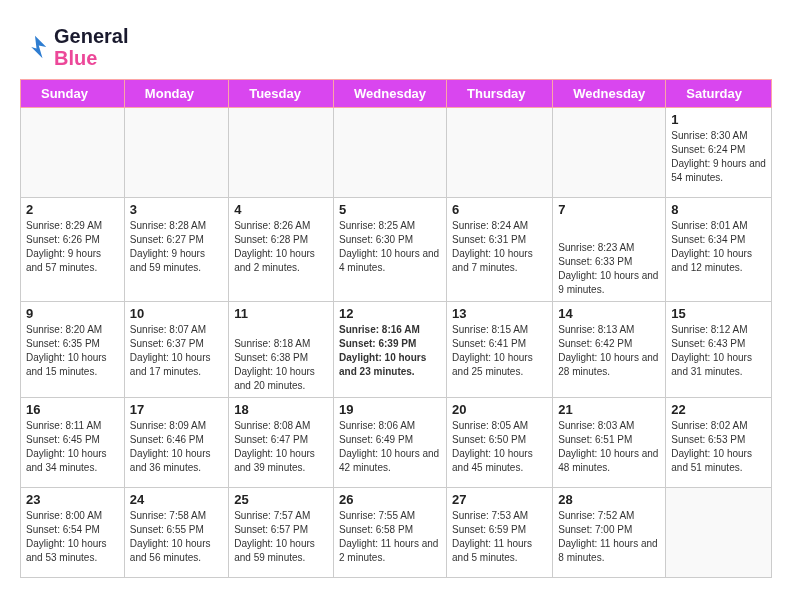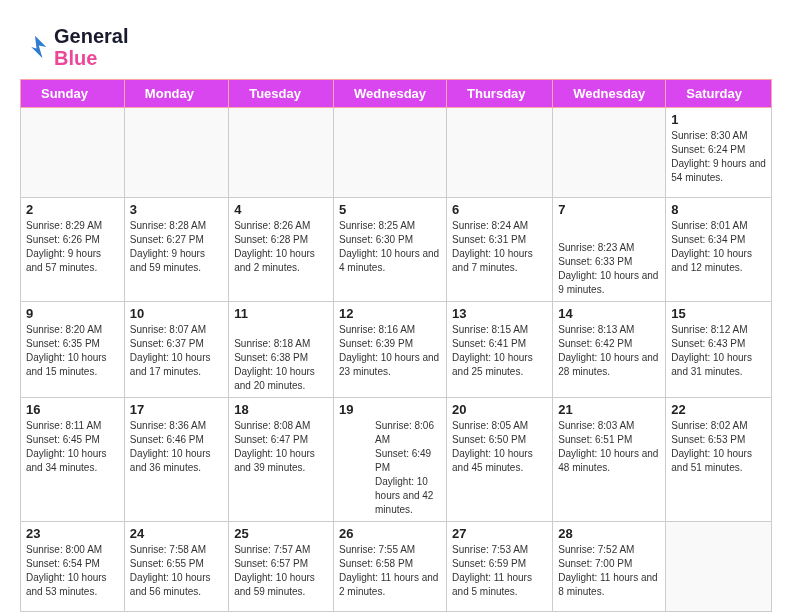--- a/index.html
+++ b/index.html
@@ -186,21 +186,21 @@
 Daylight: 10 hours and 17 minutes.</div>
         </td>
         <td>
           <span class="day-num">11</span>
           <div class="day-info" style="white-space: pre-wrap; margin-top: 16px;">Sunrise: 8:18 AM
 Sunset: 6:38 PM
 Daylight: 10 hours and 20 minutes.</div>
         </td>
         <td>
           <span class="day-num">12</span>
-          <div class="day-info" style="white-space: pre-wrap;">Sunrise: 8:16 AM
+          <div class="day-info" style="white-space: pre-wrap; font-weight: bold;">Sunrise: 8:16 AM
 Sunset: 6:39 PM
 Daylight: 10 hours and 23 minutes.</div>
         </td>
         <td>
           <span class="day-num">13</span>
           <div class="day-info" style="white-space: pre-wrap;">Sunrise: 8:15 AM
 Sunset: 6:41 PM
 Daylight: 10 hours and 25 minutes.</div>
         </td>
         <td>
@@ -218,33 +218,33 @@
       </tr>
       <tr class="week-row">
         <td>
           <span class="day-num">16</span>
           <div class="day-info" style="white-space: pre-wrap;">Sunrise: 8:11 AM
 Sunset: 6:45 PM
 Daylight: 10 hours and 34 minutes.</div>
         </td>
         <td>
           <span class="day-num">17</span>
-          <div class="day-info" style="white-space: pre-wrap;">Sunrise: 8:36 AM
+          <div class="day-info" style="white-space: pre-wrap;">Sunrise: 8:09 AM
 Sunset: 6:46 PM
 Daylight: 10 hours and 36 minutes.</div>
         </td>
         <td>
           <span class="day-num">18</span>
           <div class="day-info" style="white-space: pre-wrap;">Sunrise: 8:08 AM
 Sunset: 6:47 PM
 Daylight: 10 hours and 39 minutes.</div>
         </td>
         <td>
           <span class="day-num">19</span>
-          <div class="day-info" style="white-space: pre-wrap; margin-left: 36px;">Sunrise: 8:06 AM
+          <div class="day-info" style="white-space: pre-wrap;">Sunrise: 8:06 AM
 Sunset: 6:49 PM
 Daylight: 10 hours and 42 minutes.</div>
         </td>
         <td>
           <span class="day-num">20</span>
           <div class="day-info" style="white-space: pre-wrap;">Sunrise: 8:05 AM
 Sunset: 6:50 PM
 Daylight: 10 hours and 45 minutes.</div>
         </td>
         <td>

